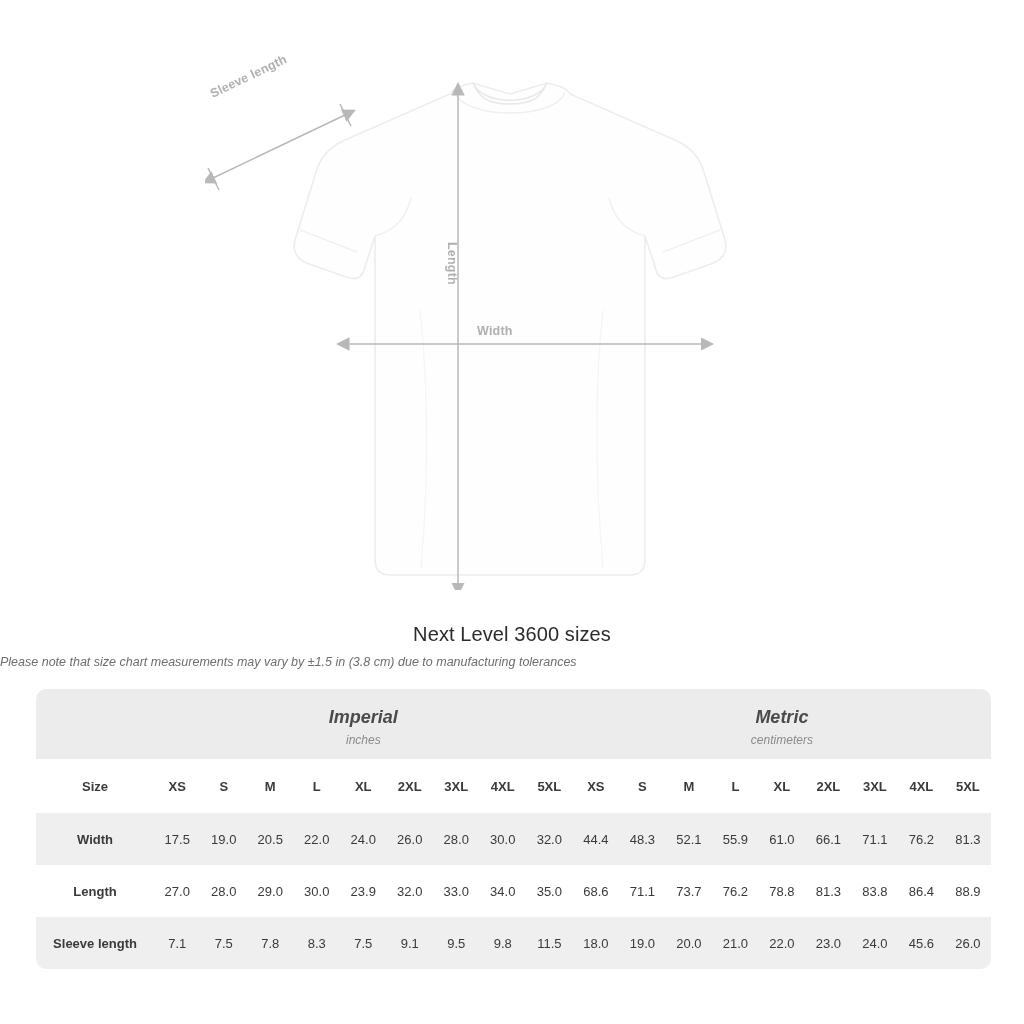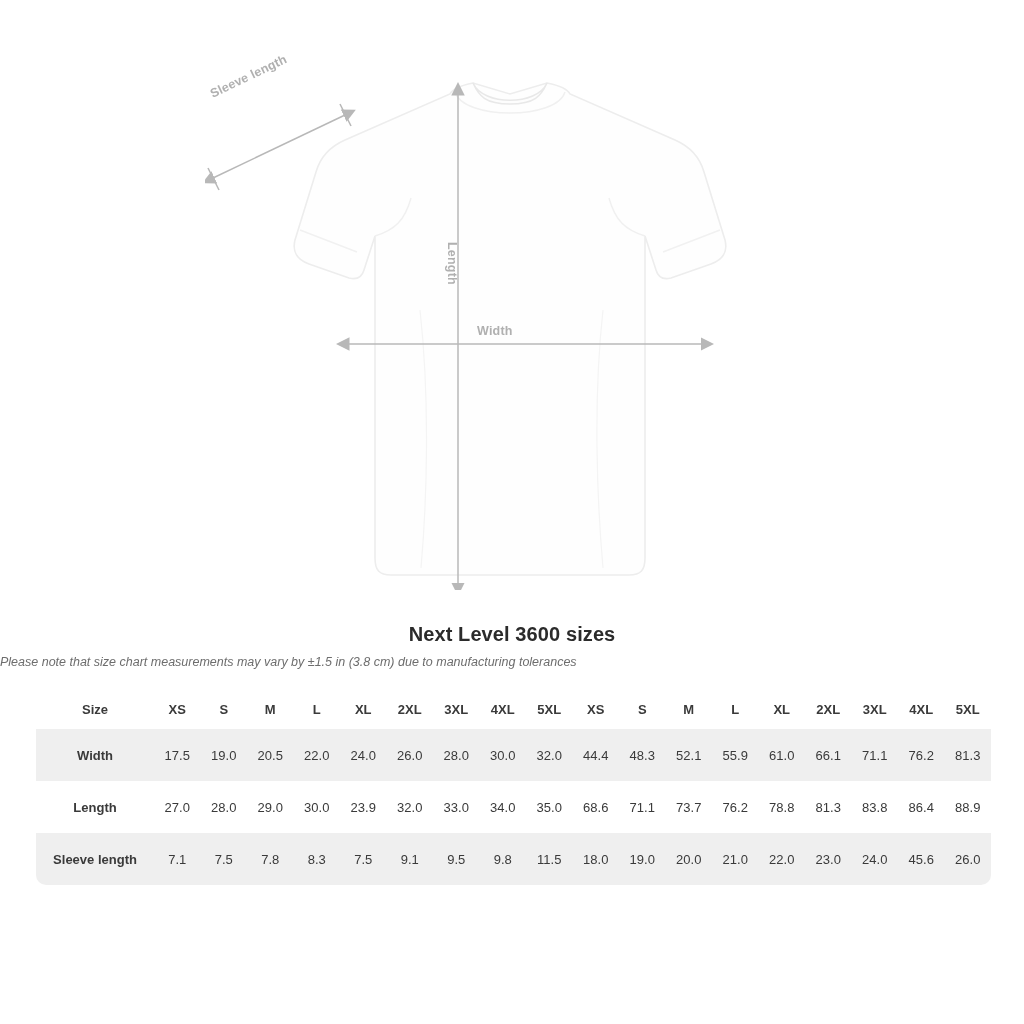--- a/index.html
+++ b/index.html
@@ -56,21 +56,21 @@
     left: 208px;
     top: 88px;
     transform: rotate(-25.5deg);
     transform-origin: left top;
   }
 
   
   .chart-title {
     text-align: center;
     font-size: 20px;
-    font-weight: bold;
+    font-weight: normal;
     color: #2b2b2b;
     margin: 0;
     padding-top: 8px;
     letter-spacing: .1px;
   }
   .chart-note {
     font-size: 12.5px;
     font-style: italic;
     color: #6d6d6d;
     margin: 9px 0 0 0;
@@ -120,21 +120,21 @@
     font-style: italic;
     color: #8a8a8a;
     margin-top: 4px;
   }
 
   tr.head-row td {
     background: #ffffff;
     font-weight: bold;
     font-size: 13px;
     color: #3a3a3a;
-    height: 40px;
+    height: 54px;
   }
   tr.data-row td {
     background: #ffffff;
   }
   tr.data-row.shaded td {
     background: #efefef;
   }
   tr.data-row td.row-label {
     font-weight: bold;
     font-size: 13px;
@@ -240,20 +240,31 @@
         <col class="data-col">
         <col class="data-col">
         <col class="data-col">
       <col class="data-col">
         <col class="data-col">
         <col class="data-col">
         <col class="data-col">
     </colgroup>
     <tbody id="table-body">
 
+    <tr class="unit-row">
+          <td class="rounded-left"></td>
+          <td colspan="9">
+            <div class="unit-system">Imperial</div>
+            <div class="unit-sub">inches</div>
+          </td>
+          <td colspan="9" class="rounded-right">
+            <div class="unit-system">Metric</div>
+            <div class="unit-sub">centimeters</div>
+          </td>
+        </tr>
         <tr class="head-row">
           <td>Size</td>
           <td>XS</td>
           <td>S</td>
           <td>M</td>
           <td>L</td>
           <td>XL</td>
           <td>2XL</td>
           <td>3XL</td>
           <td>4XL</td>

